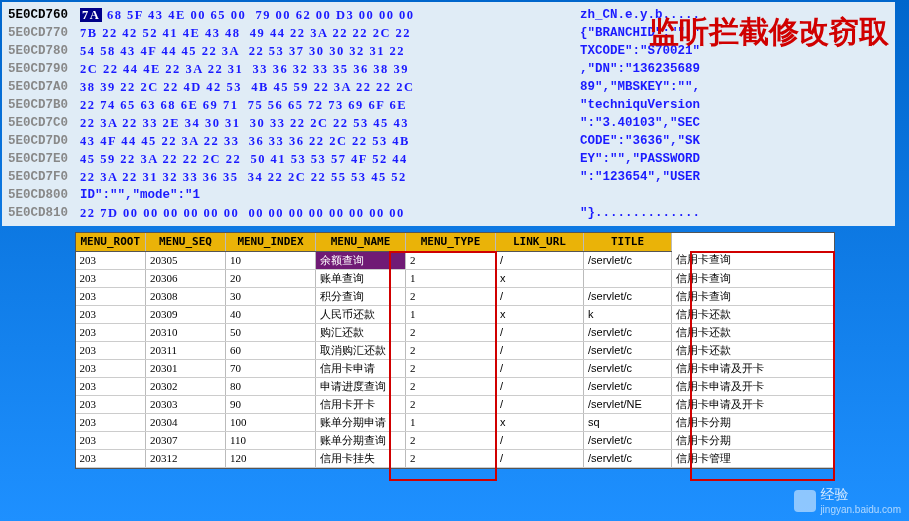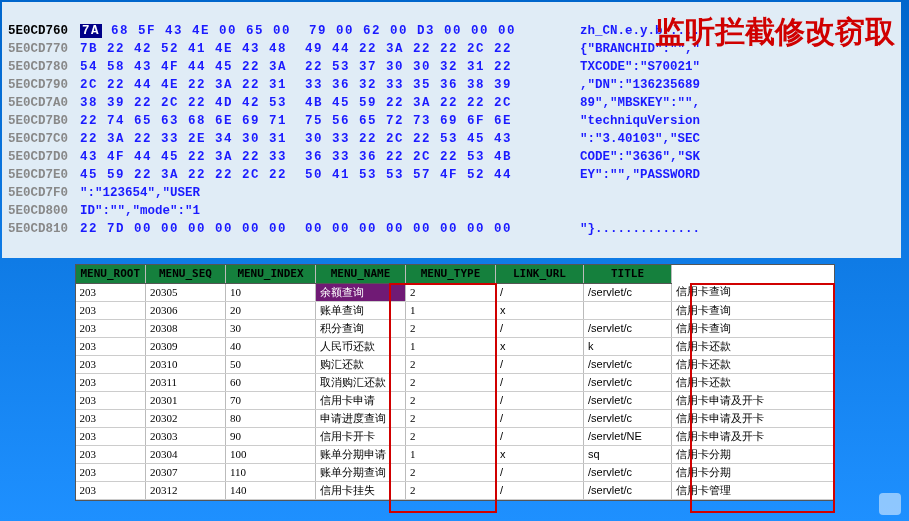--- a/index.html
+++ b/index.html
@@ -6,35 +6,35 @@
   body {
     width: 909px;
     height: 521px;
     background: linear-gradient(to bottom, #0066cc, #1e90ff);
     font-family: "Microsoft YaHei", sans-serif;
     overflow: hidden;
     position: relative;
   }
   .hex-panel {
     background: #e0ecf6;
-    margin: 2px 8px 6px 2px;
-    padding: 20px 6px;
+    margin: 2px 14px 6px 2px;
+    padding: 4px 6px;
     position: relative;
   }
   .hex-row {
     display: flex;
     font-family: Consolas, "Courier New", monospace;
     font-size: 12.5px;
     line-height: 18px;
     font-weight: bold;
     color: #1a1aff;
   }
   .offset { width: 72px; color: #888; }
   .offset.first { color: #000; }
-  .bytes { width: 500px; letter-spacing: 1.5px; white-space: pre; }
+  .bytes { width: 500px; letter-spacing: 1.5px; white-space: pre; font-family: Liberation Serif, serif; }
   .bytes .hi { background: #000088; color: #fff; padding: 0 2px; }
   .ascii { width: 180px; white-space: pre; }
   .overlay {
     position: absolute;
     right: 6px;
     top: 0;
     display: flex;
     flex-direction: row;
     justify-content: flex-start;
     height: 100%;
@@ -58,21 +58,21 @@
   table { border-collapse: collapse; width: 100%; }
   th, td {
     border-right: 1px solid #bbb;
     border-bottom: 1px solid #ccc;
     padding: 1px 4px;
     height: 18px;
     white-space: nowrap;
     overflow: hidden;
   }
   th {
-    background: #15803d;
+    background: #eab308;
     font-weight: bold;
     text-align: center;
     font-family: Consolas, monospace;
     border-bottom: 1px solid #555;
   }
   td.num { text-align: left; font-family: Liberation Serif, serif; }
   td.sel { background: #701a75; color: #fff; }
   .col-root{width:70px}.col-seq{width:80px}.col-idx{width:90px}
   .col-name{width:90px}.col-type{width:90px}.col-url{width:88px}
   .redbox-name {
@@ -145,20 +145,21 @@
         <span class="bytes">43 4F 44 45 22 3A 22 33  36 33 36 22 2C 22 53 4B</span>
         <span class="ascii">CODE":"3636","SK</span>
       </div>
       <div class="hex-row">
         <span class="offset">5E0CD7E0</span>
         <span class="bytes">45 59 22 3A 22 22 2C 22  50 41 53 53 57 4F 52 44</span>
         <span class="ascii">EY":"","PASSWORD</span>
       </div>
       <div class="hex-row">
         <span class="offset">5E0CD7F0</span>
+        <span class="bytes">22 3A 22 31 32 33 36 35  34 22 2C 22 55 53 45 52</span>
         <span class="ascii">":"123654","USER</span>
       </div>
       <div class="hex-row">
         <span class="offset">5E0CD800</span>
         <span class="ascii">ID":"","mode":"1</span>
       </div>
       <div class="hex-row">
         <span class="offset">5E0CD810</span>
         <span class="bytes">22 7D 00 00 00 00 00 00  00 00 00 00 00 00 00 00</span>
         <span class="ascii">"}..............</span>
@@ -292,28 +293,32 @@
           <td class="num">110</td>
           <td>账单分期查询</td>
           <td class="num">2</td>
           <td>/</td>
           <td>/servlet/c</td>
           <td>信用卡分期</td>
         </tr>
         <tr>
           <td class="num">203</td>
           <td class="num">20312</td>
-          <td class="num">140</td>
+          <td class="num">120</td>
           <td>信用卡挂失</td>
           <td class="num">2</td>
           <td>/</td>
           <td>/servlet/c</td>
           <td>信用卡管理</td>
         </tr>
       </tbody>
   </table>
   <div class="redbox-name"></div>
   <div class="redbox-title"></div>
 </div>
 
 <div class="watermark">
   <span class="icon"></span>
+  <span>
+    <span>经验</span>
+    <span class="sub">jingyan.baidu.com</span>
+  </span>
 </div>
 
 </body></html>

